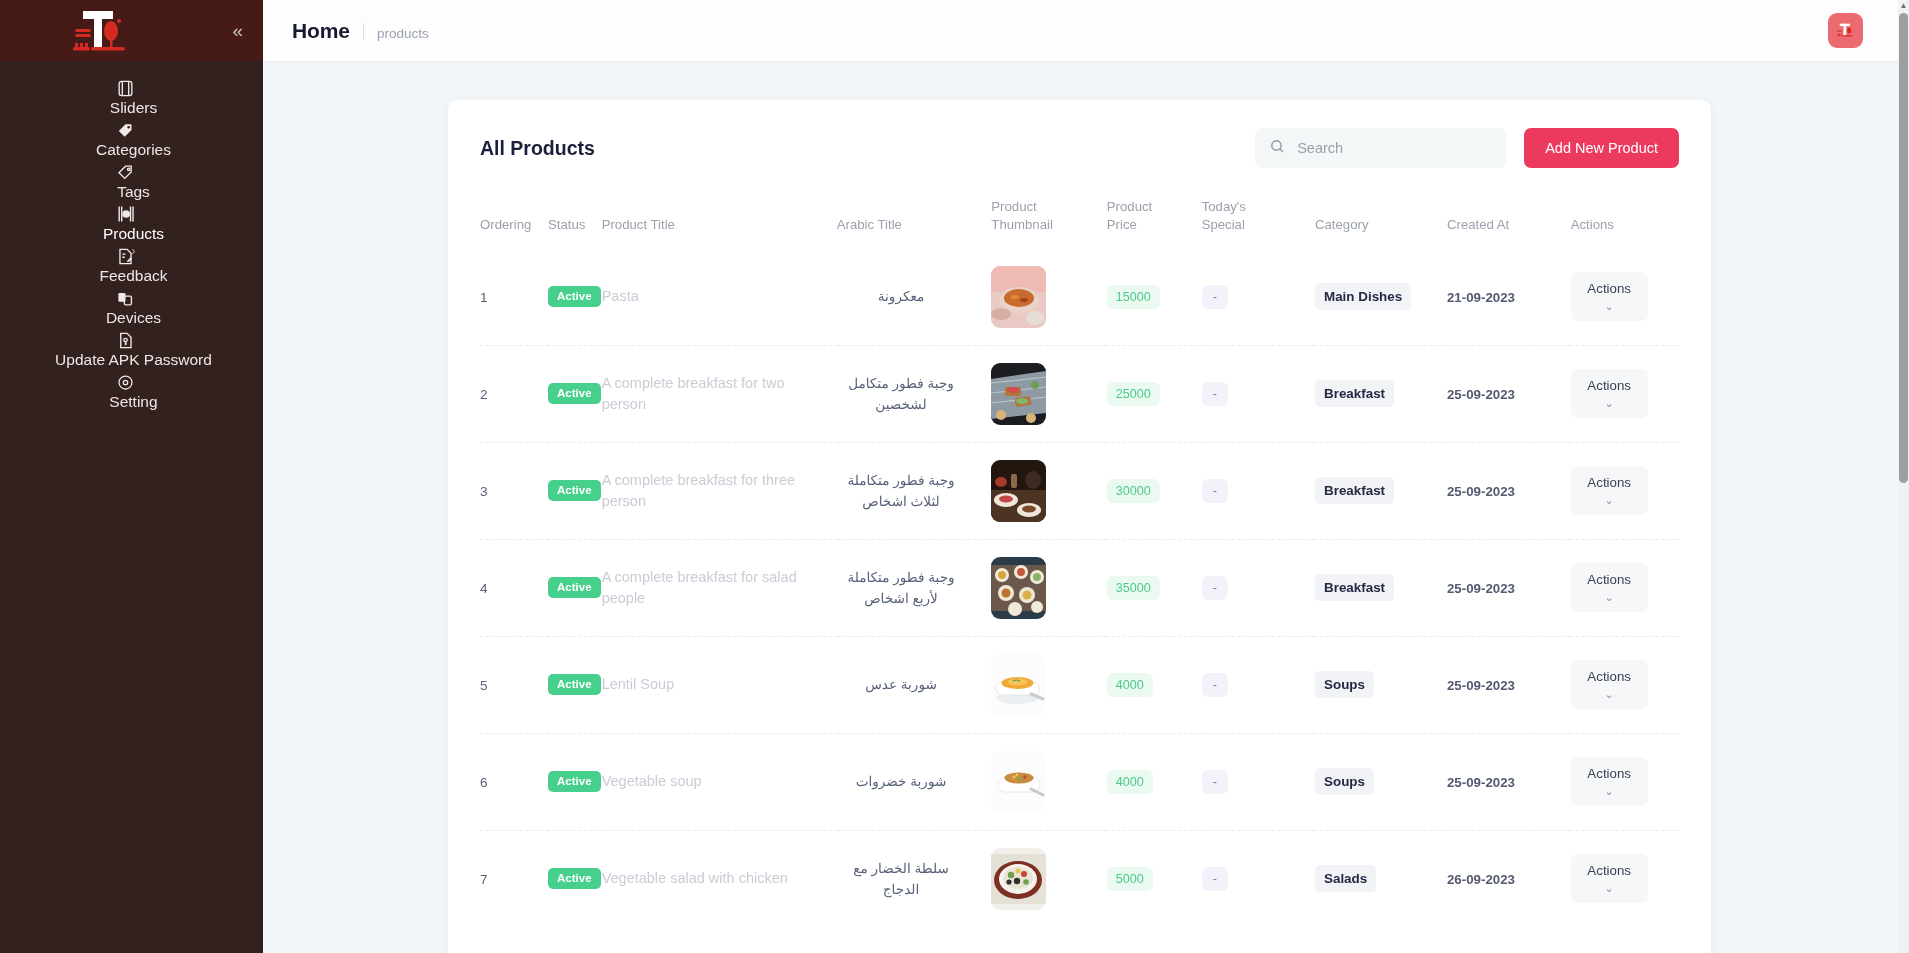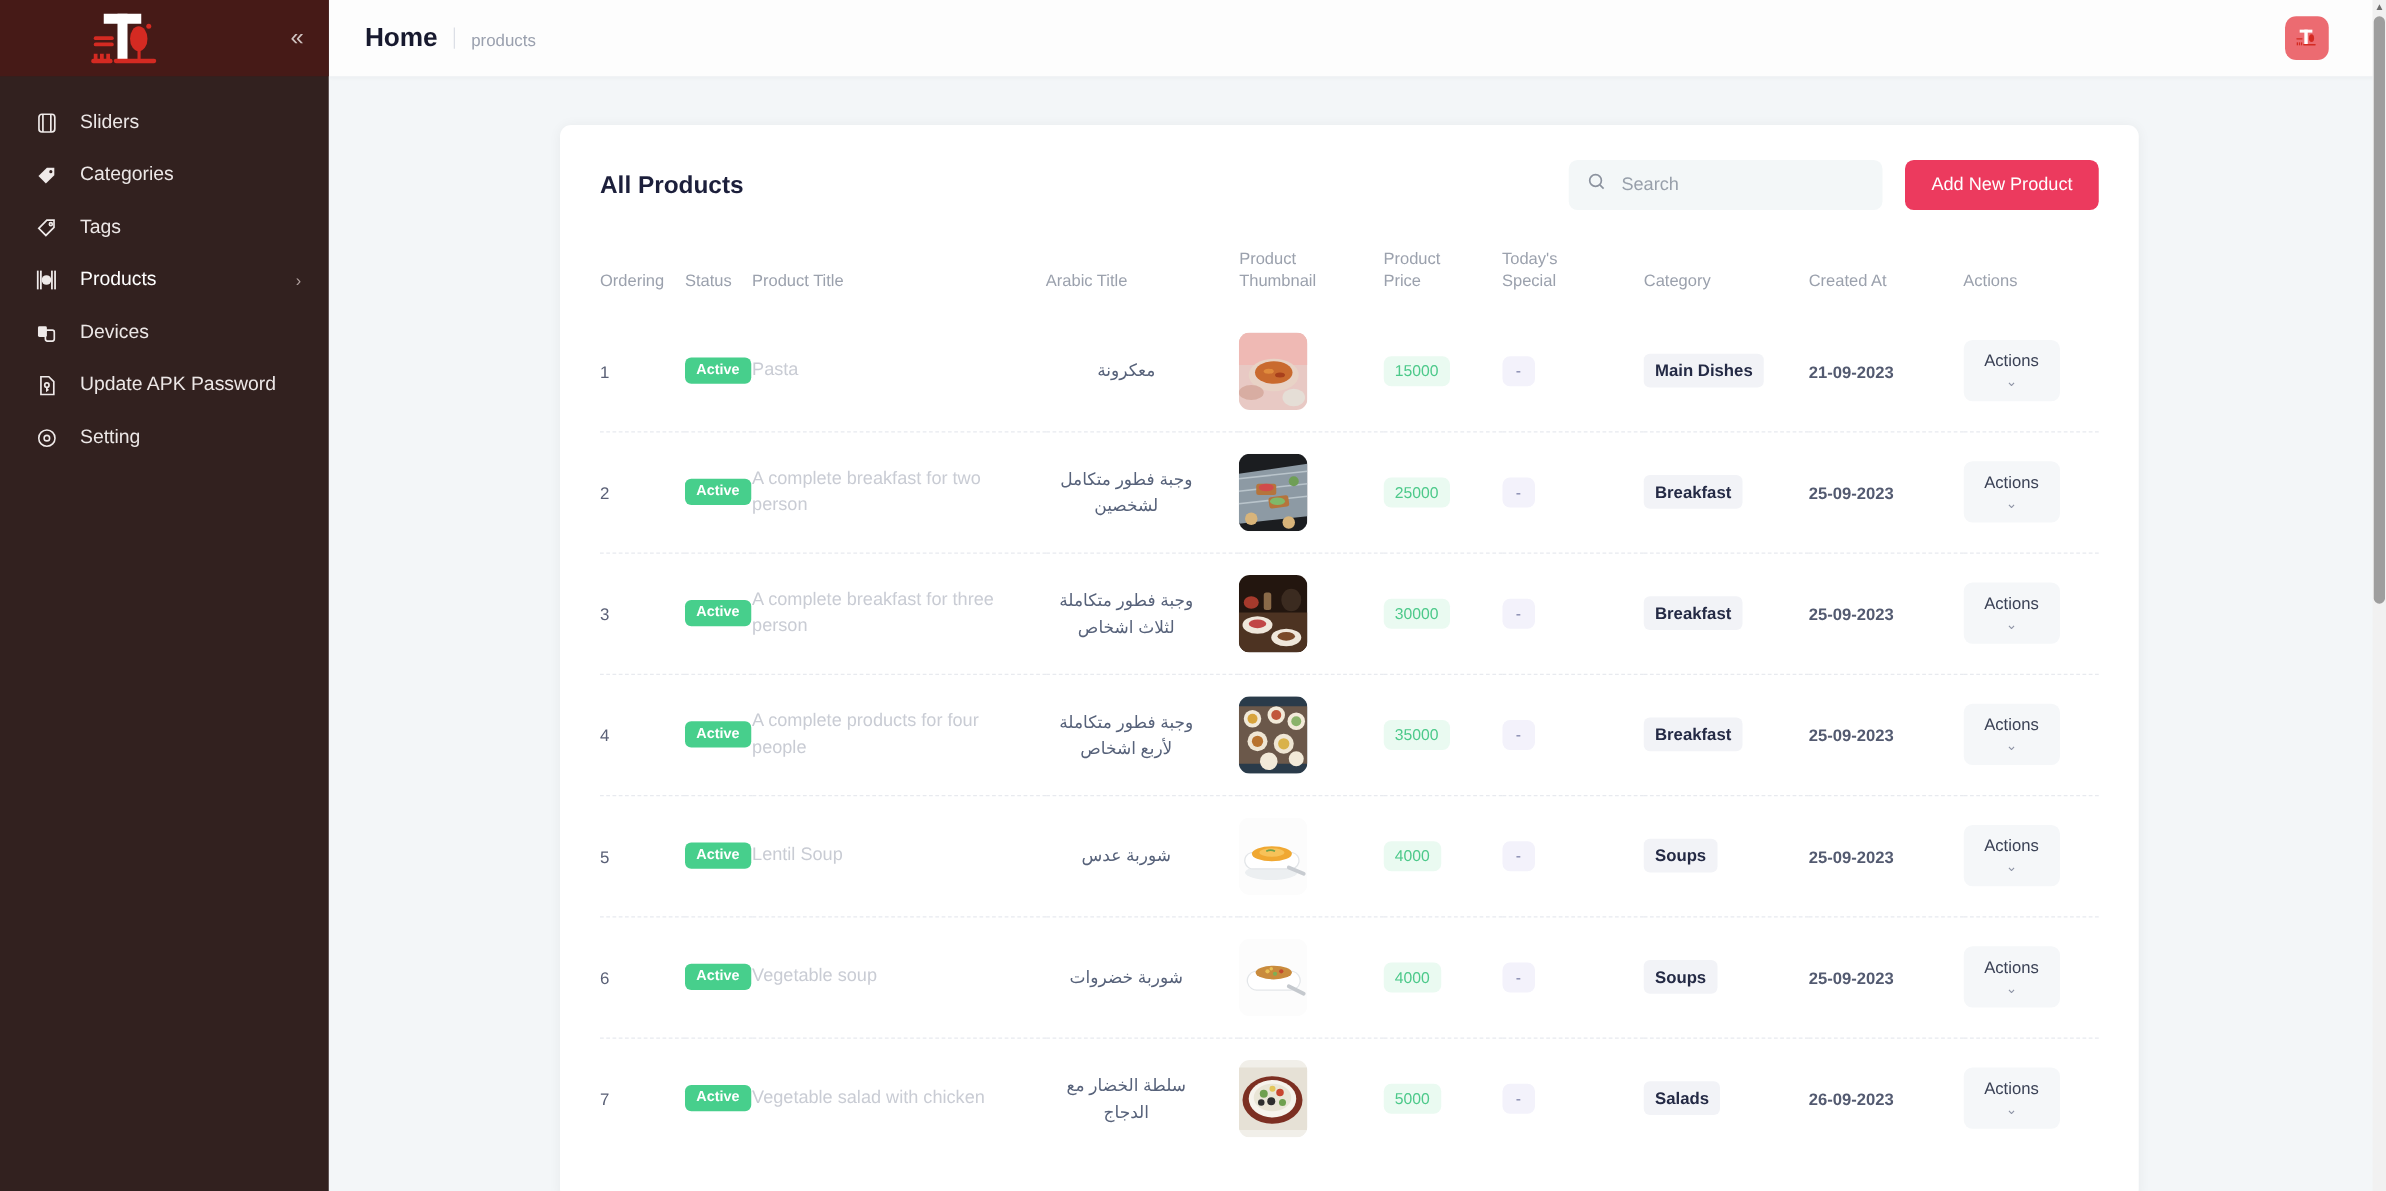--- a/index.html
+++ b/index.html
@@ -27,21 +27,21 @@
   .logo-svg { display:block; }
   .collapse-btn {
     color: #cfc3c1; font-size: 19px; line-height: 1;
     cursor: pointer; letter-spacing: -2px; user-select: none;
   }
   .nav { padding-top: 16px; }
   .nav-item {
     display: flex; align-items: center;
     height: 42px; padding: 0 22px 0 26px;
     color: #ece7e6; font-size: 15.5px;
-    cursor: pointer; position: relative;
+    cursor: pointer; position: relative; flex-direction: column;
   }
   .nav-icon {
     width: 22px; height: 22px; margin-right: 16px;
     display: flex; align-items: center; justify-content: center;
     flex-shrink: 0; color: #efeae9;
   }
   .nav-label { flex: 1; white-space: nowrap; }
   .nav-caret { color: #b0a09e; font-size: 13px; }
   .nav-item.is-active .nav-label { color: #ffffff; }
 
@@ -242,20 +242,31 @@
               <rect x="6" y="3" width="1.7" height="18"></rect>
             <circle cx="12.2" cy="12" r="4.6"></circle>
             <rect x="16.6" y="3" width="1.7" height="18"></rect>
               <rect x="19.6" y="3" width="1.7" height="18"></rect>
           </svg>
         </span>
         <span class="nav-label">Products</span>
         <span class="nav-caret">›</span>
       </div>
 
+      <div class="nav-item">
+        <span class="nav-icon">
+          <svg width="19" height="19" viewBox="0 0 24 24" fill="none" stroke="currentColor" stroke-width="1.7">
+            <path d="M5 3h9l5 5v13H5z"></path>
+              <path d="M8 9h4M8 13h3"></path>
+              <path d="m14.5 17 4-4 1.8 1.8-4 4-2.2.4z" fill="currentColor" stroke="none"></path>
+          </svg>
+        </span>
+        <span class="nav-label">Feedback</span>
+        <span class="nav-caret"></span>
+      </div>
 
       <div class="nav-item">
         <span class="nav-icon">
           <svg width="19" height="19" viewBox="0 0 24 24" fill="currentColor">
             <rect x="3" y="5" width="9" height="11" rx="1.5"></rect>
             <rect x="10.5" y="9" width="9" height="11" rx="2" fill="none" stroke="currentColor" stroke-width="1.7"></rect>
           </svg>
         </span>
         <span class="nav-label">Devices</span>
         <span class="nav-caret"></span>
@@ -459,21 +470,21 @@
                 <td><span class="badge-cat">Breakfast</span></td>
                 <td><span class="date-cell">25-09-2023</span></td>
                 <td>
                   <div class="actions-btn"><span>Actions</span><span class="actions-caret">⌄</span></div>
                 </td>
               </tr>
               <tr>
                 <td><span class="ord-num">4</span></td>
                 <td><span class="badge-active">Active</span></td>
                 <td>
-                  <div class="p-title">A complete products for four people</div>
+                  <div class="p-title">A complete breakfast for salad people</div>
                 </td>
                 <td>
                   <div class="ar-title">وجبة فطور متكاملة لأربع اشخاص</div>
                 </td>
                 <td>
                   <span class="thumb">
                     <svg viewBox="0 0 55 62">
                       <rect width="55" height="62" fill="#2a3b4a"></rect>
                       <rect y="8" width="55" height="46" fill="#6b584a"></rect>
                       <circle cx="11" cy="18" r="7" fill="#f2ead9"></circle>

